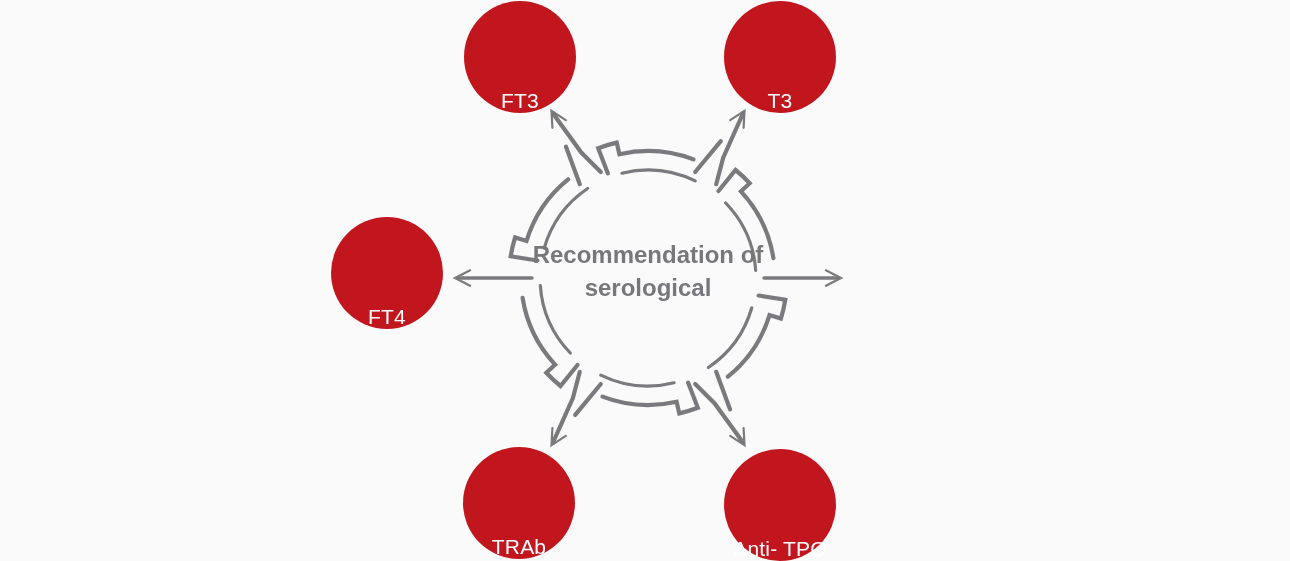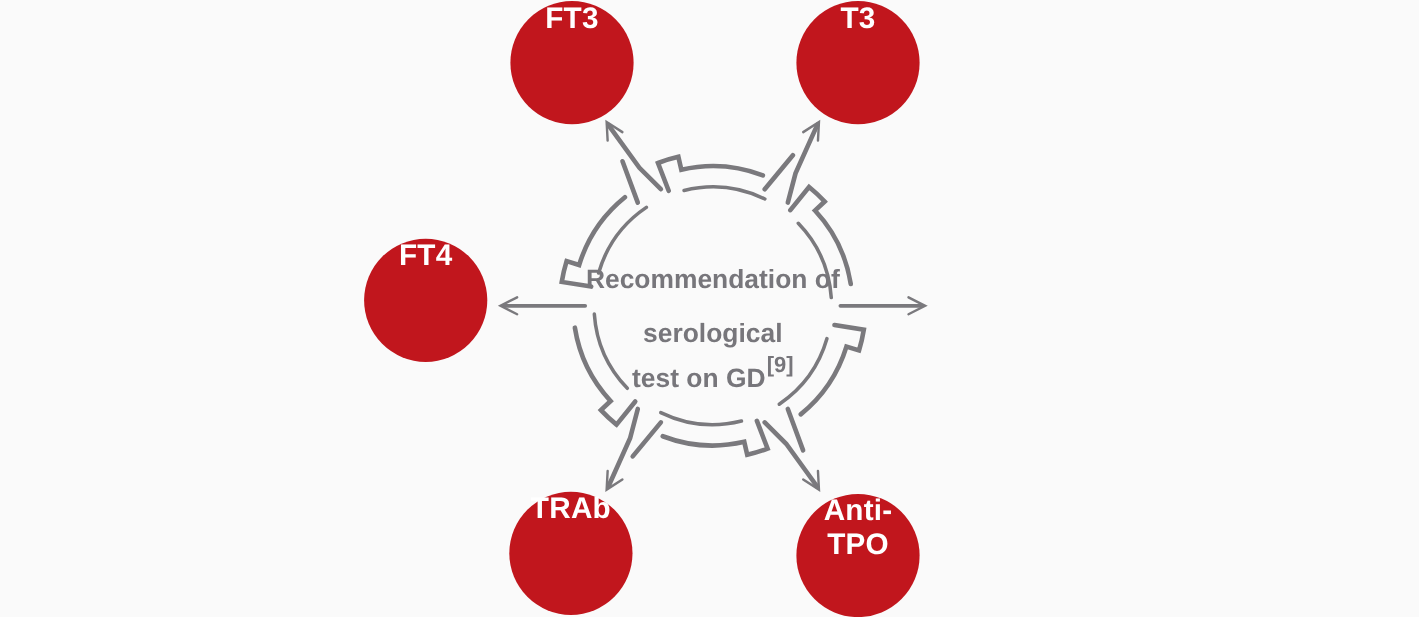--- a/index.html
+++ b/index.html
@@ -7,32 +7,32 @@
     width:1290px;height:561px;overflow:hidden;position:relative;
     font-family:"Liberation Sans","DejaVu Sans",sans-serif;
     background:var(--bg,#fafafa);
   }
   .stage{position:absolute;left:0;top:0;width:1290px;height:561px;}
   #ring-svg{position:absolute;left:0;top:0;width:1290px;height:561px;}
   .node{
     position:absolute;width:112px;height:112px;border-radius:50%;
     background:var(--node-fill,#c1161d);
     color:var(--node-text,#ffffff);
-    display:flex;align-items:flex-start;justify-content:center;
-    font-weight:bold;font-size:27px;letter-spacing:0.2px;
+    display:flex;align-items:flex-end;justify-content:center;
+    font-weight:normal;font-size:21px;letter-spacing:0.2px;
     text-align:center;
   }
   .center-text{
     position:absolute;left:468px;top:240px;width:360px;
     text-align:center;
     color:var(--center-text,#77767b);
     font-weight:bold;font-size:24px;
   }
   .ct-line{line-height:29px;}
-  .ct-line1{margin-bottom:20px;}
+  .ct-line1{margin-bottom:4px;}
   .ct-line2{margin-bottom:12px;}
   .ct-sup{
     font-size:20px;font-weight:bold;
     vertical-align:baseline;position:relative;top:-14px;margin-left:1px;
   }
 </style>
 </head>
 <body style="--bg: #fafafa; --node-fill: #c1161d; --node-text: #ffffff; --center-text: #77767b;">
 
 <div class="stage">
@@ -64,21 +64,20 @@
       <path d="M 552.4 428.2 L 551.5 445.1 L 565.8 435.9" fill="none" stroke="#7a797d" stroke-width="2.2" stroke-linecap="round" stroke-linejoin="miter"></path>
       <path d="M 537.4 260.5 L 510.7 256.3 A 139 139 0 0 1 515.1 237.4 L 526.5 240.9 A 127 127 0 0 1 568.1 179.3" fill="none" stroke="#7a797d" stroke-width="4.2" stroke-linecap="round" stroke-linejoin="miter"></path>
       <path d="M 544.2 248.2 A 108 108 0 0 1 587.6 188.5" fill="none" stroke="#7a797d" stroke-width="3.2" stroke-linecap="round" stroke-linejoin="miter"></path>
       <path d="M 532.0 278.0 L 458.0 278.0" fill="none" stroke="#7a797d" stroke-width="3.4" stroke-linecap="round" stroke-linejoin="miter"></path>
       <path d="M 470.1 270.3 L 455.0 278.0 L 470.1 285.7" fill="none" stroke="#7a797d" stroke-width="2.2" stroke-linecap="round" stroke-linejoin="miter"></path>
     </svg>
 
   <div class="center-text">
     <div class="ct-line ct-line1">Recommendation of</div>
     <div class="ct-line ct-line2">serological</div>
-    <div class="ct-line"><span>test on GD</span><span class="ct-sup">[9]</span></div>
   </div>
 
   <div class="node" style="left: 464px; top: 1px;">
       <span>FT3</span>
     </div>
   <div class="node" style="left: 724px; top: 1px;">
       <span>T3</span>
     </div>
   <div class="node" style="left: 463px; top: 447px;">
       <span>TRAb</span>

